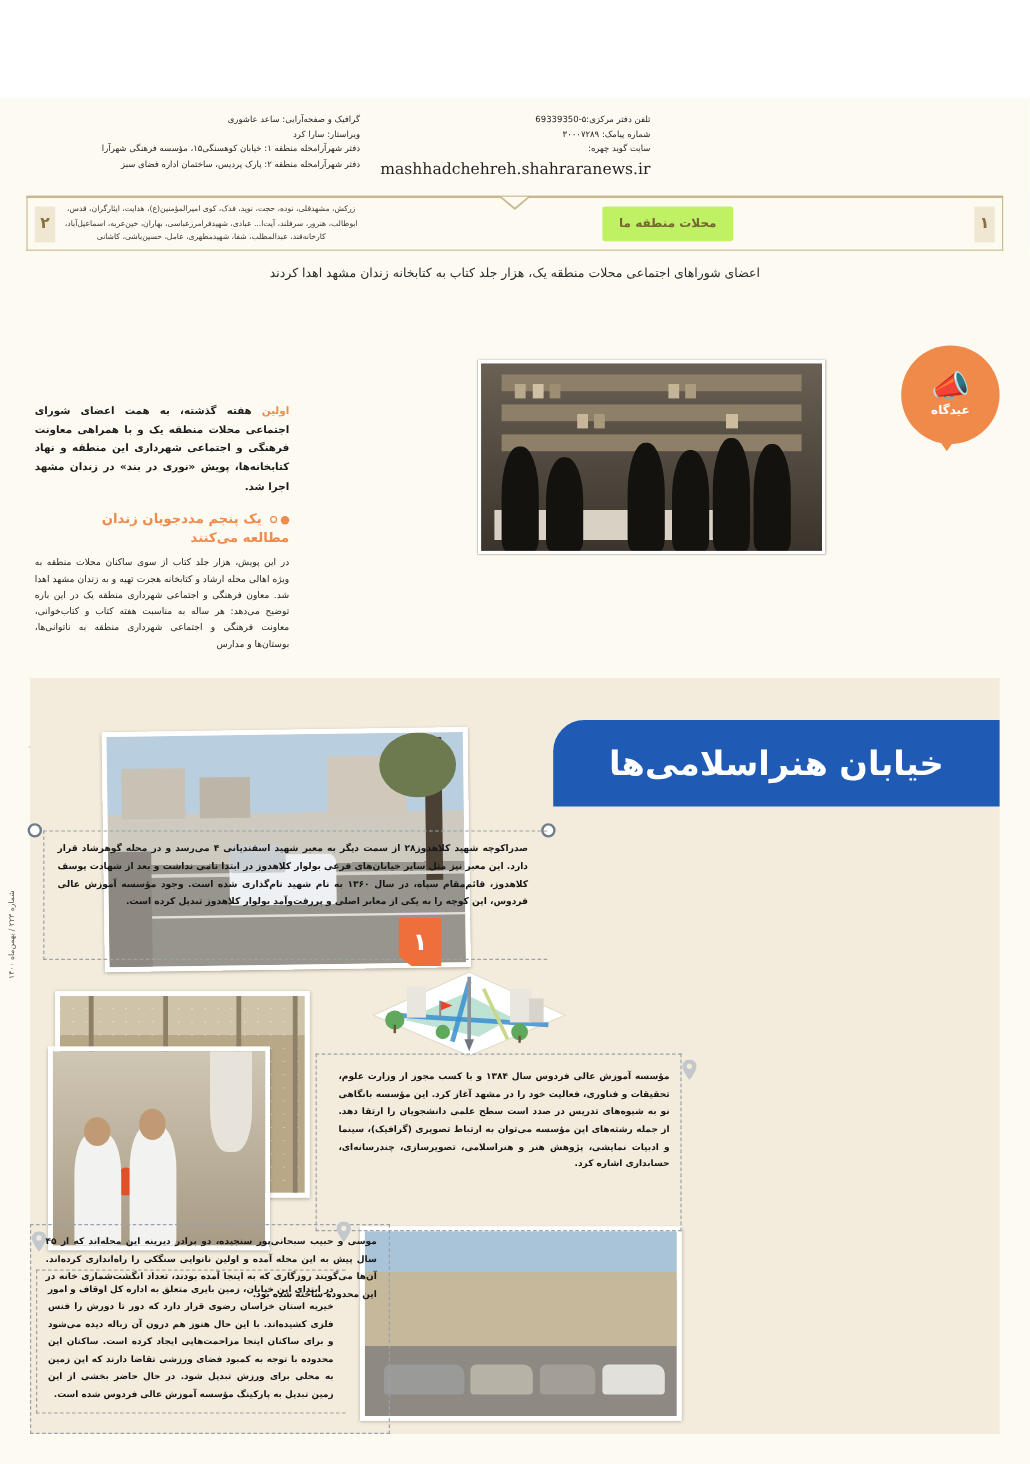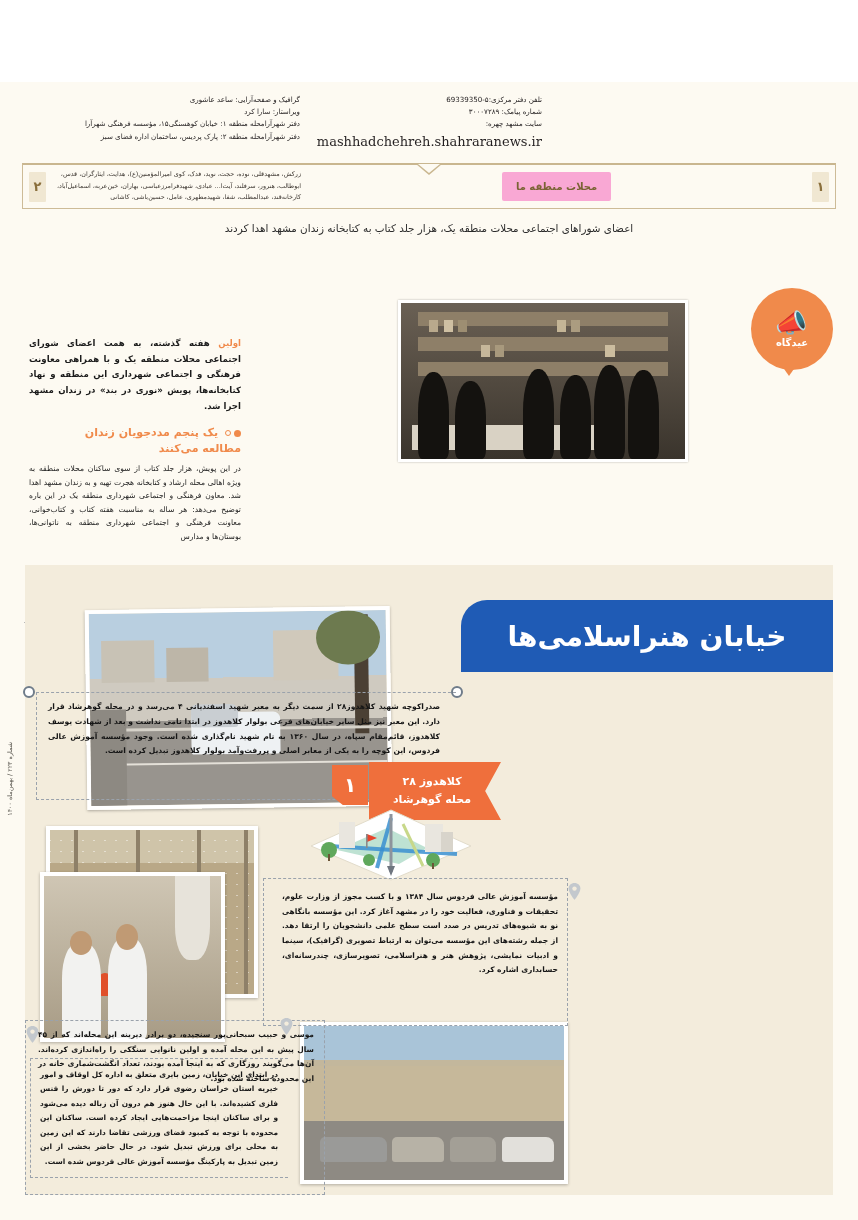--- a/index.html
+++ b/index.html
@@ -70,25 +70,25 @@
   .idx-entry { display: flex; flex-direction: row; align-items: center; gap: 5px; }
   .idx-num {
     width: 17px; height: 30px;
     background: #f0e7d2; color: #8a6f3c;
     font-size: 13px; font-weight: bold;
     display: flex; align-items: center; justify-content: center;
     border-radius: 1px;
   }
   .idx-text {
     font-size: 6.4px; line-height: 1.85; color: #3c3630;
-    text-align: right; width: 185px;
+    text-align: center; width: 185px;
   }
   .idx-text.wide { width: 250px; }
   .section-chip {
-    background: #f9a8d4; color: #7a6334;
+    background: #bef264; color: #7a6334;
     font-size: 10px; font-weight: bold;
     padding: 9px 14px; border-radius: 2px;
     letter-spacing: -0.4px;
   }
 
   
   .kicker {
     position: absolute; left: 0; top: 222px; width: 858px;
     text-align: center; font-size: 10.4px; color: #2b2b2b;
     letter-spacing: -0.1px;
@@ -335,21 +335,21 @@
   <div class="masthead">
     <div class="mast-col c2">
       <div>گرافیک و صفحه‌آرایی: ساعد عاشوری</div>
       <div>ویراستار: سارا کرد</div>
       <div>دفتر شهرآرامحله منطقه ۱: خیابان کوهسنگی۱۵، مؤسسه فرهنگی شهرآرا</div>
       <div>دفتر شهرآرامحله منطقه ۲: پارک پردیس، ساختمان اداره فضای سبز</div>
     </div>
     <div class="mast-col c1">
       <div>تلفن دفتر مرکزی:۵-69339350</div>
       <div>شماره پیامک: ۳۰۰۰۷۲۸۹</div>
-      <div>سایت مشهد چهره:</div>
+      <div>سایت گوید چهره:</div>
       <div class="lat">mashhadchehreh.shahraranews.ir</div>
     </div>
   </div>
 
   <div class="index-bar">
     <div class="index-notch"></div>
     <div class="index-notch-in"></div>
     <div class="index-inner">
       <div class="idx-entry">
         <div class="idx-num">۱</div>
@@ -445,24 +445,20 @@
       <div class="car" style="left:34%;top:48%;width:16%;height:12%;background:#c9ced2"></div>
       <div class="bldg" style="left:0;top:50%;width:12%;height:50%;background:#8d8982"></div>
     </div>
   </div>
 
   <div class="dash-knob"></div>
   <div class="dash-left-cap"></div>
   <div class="dashbox"></div>
   <div class="dashbox-text">صدراکوچه شهید کلاهدوز۲۸ از سمت دیگر به معبر شهید اسفندیانی ۴ می‌رسد و در محله گوهرشاد قرار دارد. این معبر نیز مثل سایر خیابان‌های فرعی بولوار کلاهدوز در ابتدا نامی نداشت و بعد از شهادت یوسف کلاهدوز، قائم‌مقام سپاه، در سال ۱۳۶۰ به نام شهید نام‌گذاری شده است. وجود مؤسسه آموزش عالی فردوس، این کوچه را به یکی از معابر اصلی و پررفت‌وآمد بولوار کلاهدوز تبدیل کرده است.</div>
 
-  <div class="ribbon">
-    <div>کلاهدوز ۲۸</div>
-    <div>محله گوهرشاد</div>
-  </div>
   <div class="pin-num">۱</div>
 
   <svg class="map-iso" viewBox="0 0 168 76">
     <polygon points="84,4 164,40 84,74 4,40" fill="#ffffff" stroke="#e2dccb" stroke-width="1"></polygon>
     <path d="M30 44 L80 22 L120 42 L92 58 Z" fill="#a8d8c4" opacity=".75"></path>
     <path d="M22 40 L150 48" stroke="#3a8fd0" stroke-width="4" fill="none" opacity=".85"></path>
     <path d="M84 12 L70 62" stroke="#3a8fd0" stroke-width="4" fill="none" opacity=".85"></path>
     <path d="M96 18 L116 60" stroke="#c8d88a" stroke-width="3" fill="none"></path>
     <rect x="32" y="16" width="16" height="26" fill="#e9e6df"></rect>
     <rect x="118" y="18" width="18" height="28" fill="#e9e6df"></rect>

